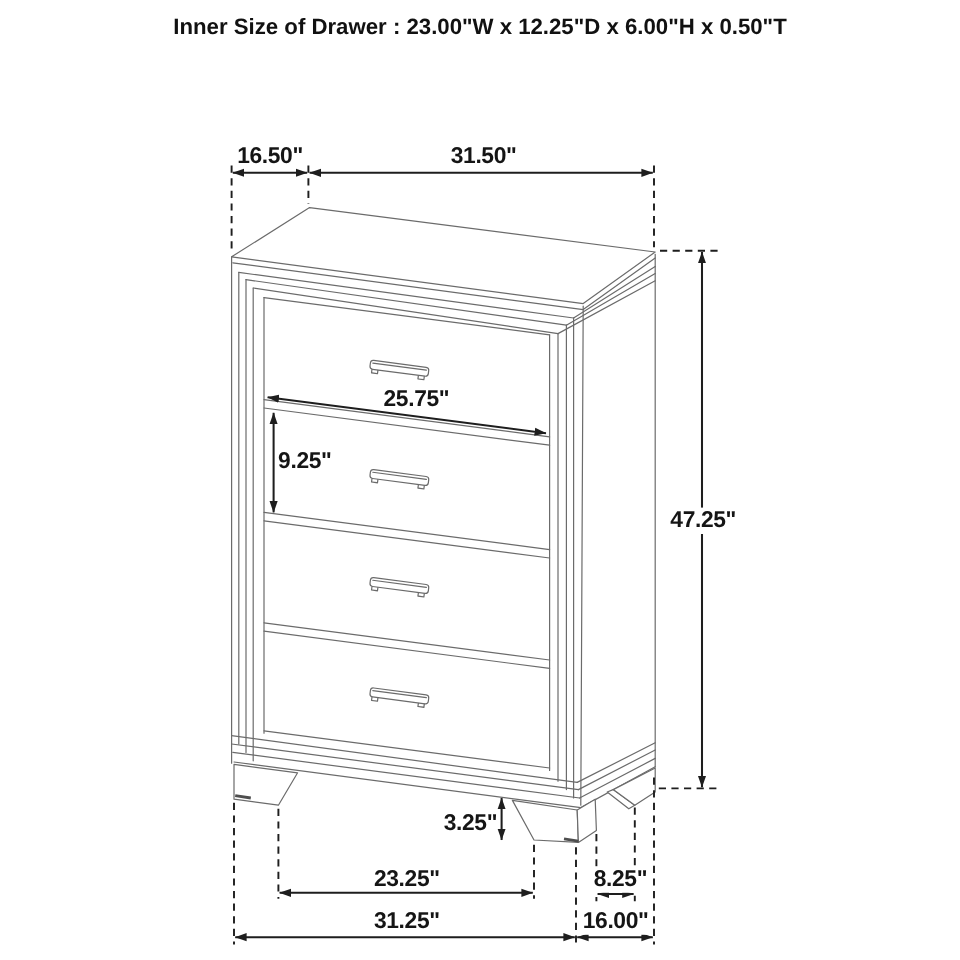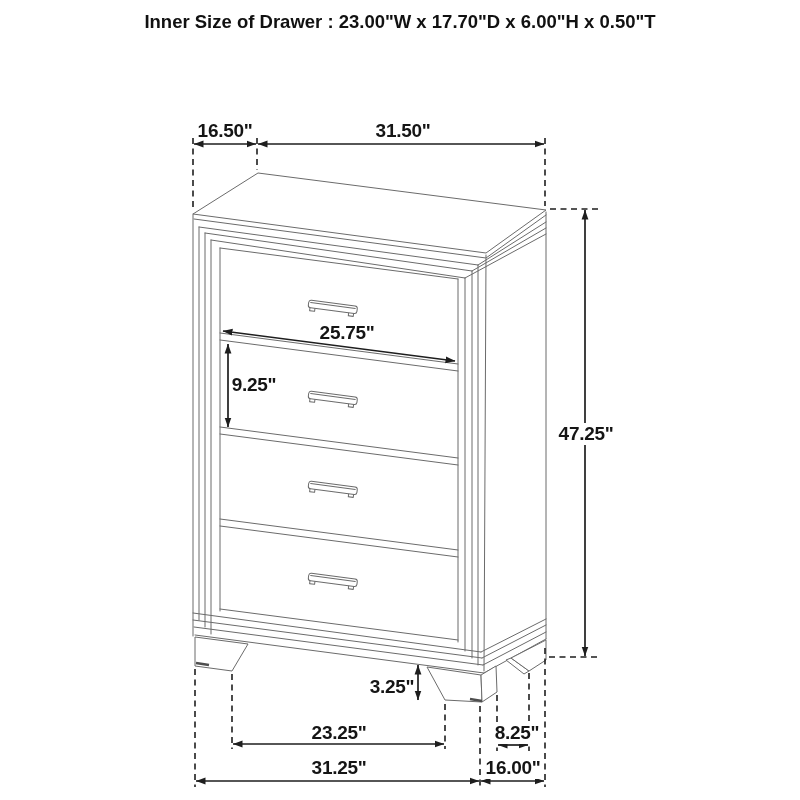--- a/index.html
+++ b/index.html
@@ -19,21 +19,21 @@
   .dim-label.bg{background:#ffffff;padding:0 3px;}
   .furn{stroke:#6b6b6b;stroke-width:1;fill:none;stroke-linejoin:round;stroke-linecap:round;}
   .furn-fill{stroke:#6b6b6b;stroke-width:1;fill:#ffffff;stroke-linejoin:round;}
   .pad{stroke:#4e4e4e;stroke-width:2.4;fill:none;}
   .dim{stroke:#1e1e1e;stroke-width:1.7;fill:none;}
   .ext{stroke:#1e1e1e;stroke-width:1.6;fill:none;stroke-dasharray:6 4.5;}
 </style>
 </head>
 <body>
 
-<div class="title">Inner Size of Drawer : 23.00"W x 17.70"D x 6.00"H x 0.50"T</div>
+<div class="title">Inner Size of Drawer : 23.00"W x 12.25"D x 6.00"H x 0.50"T</div>
 
 <svg width="800" height="800" viewBox="0 0 800 800">
   <defs>
     <marker id="arr" viewBox="0 0 10 8" refX="9.5" refY="4" markerWidth="10" markerHeight="8" markerUnits="userSpaceOnUse" orient="auto-start-reverse">
       <path d="M0,0.6 L9.8,4 L0,7.4 Z" fill="#1e1e1e" stroke="none"></path>
     </marker>
   </defs>
 
   <g>
 

